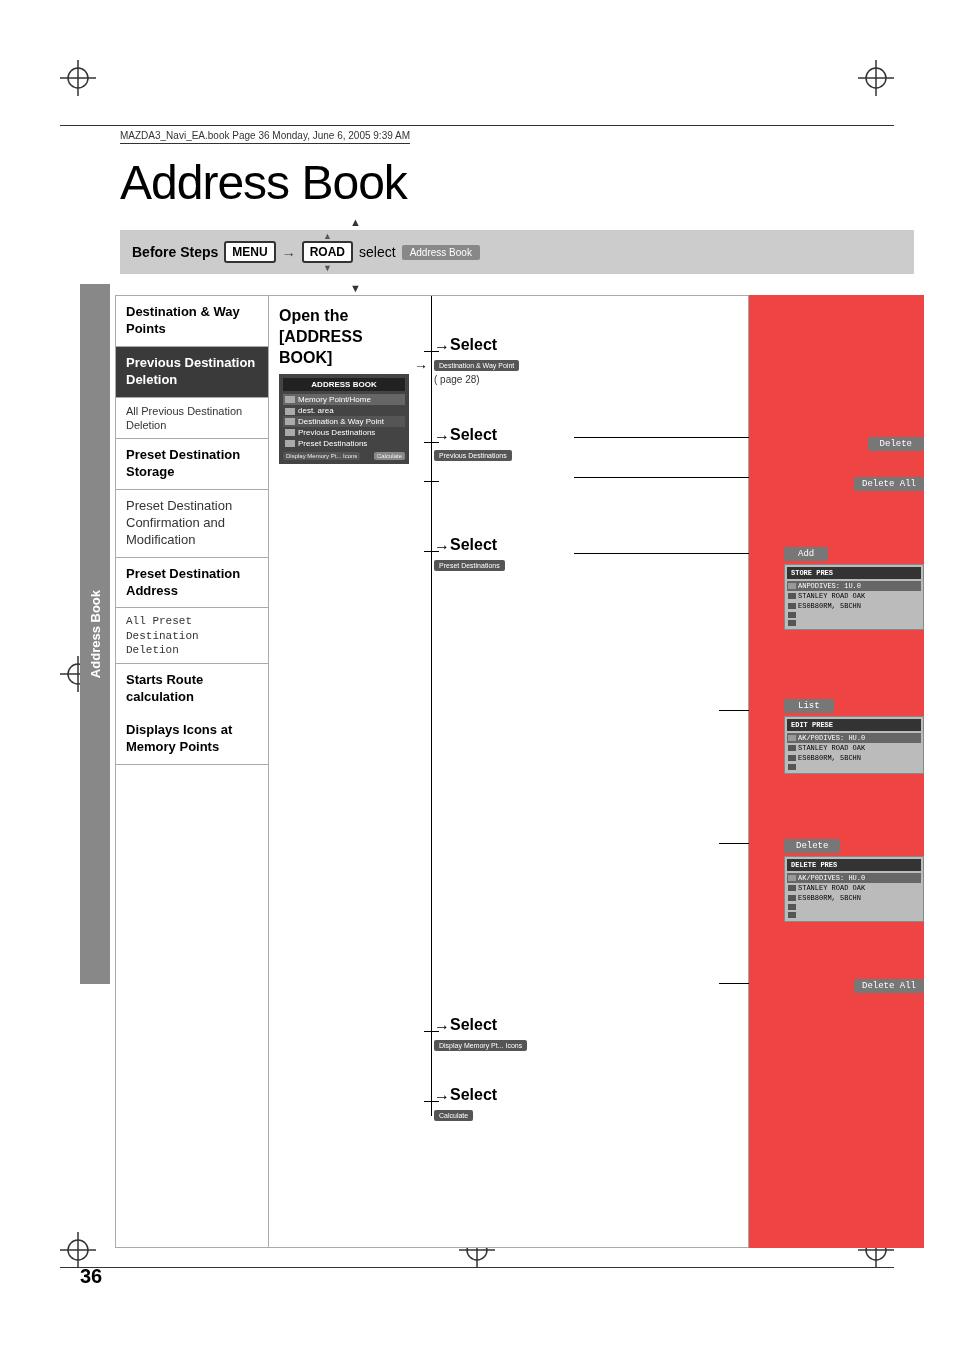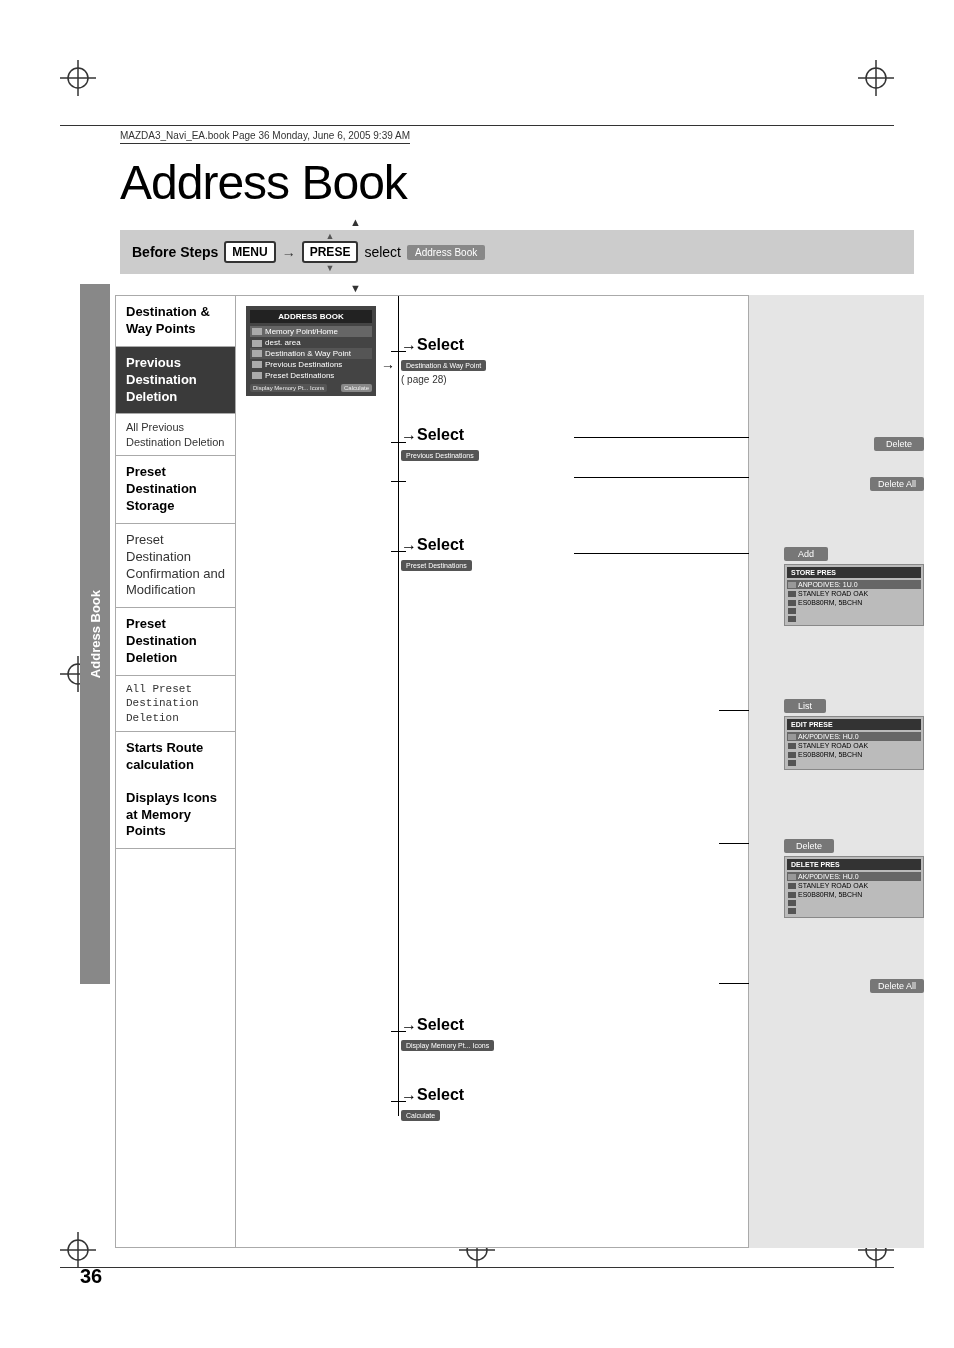--- a/index.html
+++ b/index.html
@@ -197,36 +197,36 @@
 <h1 class="page-title">Address Book</h1>
 
 <div class="before-steps-bar">
 
   <div style="position:absolute;left:230px;top:-14px;font-size:11px;color:#333;font-weight:bold;">▲</div>
   <span class="before-steps-label">Before Steps</span>
   <span class="key-box">MENU</span>
   <span class="arrow-right">→</span>
   <span style="display:flex;flex-direction:column;align-items:center;gap:0;">
     <span style="font-size:9px;color:#555;">▲</span>
-    <span class="key-box">PRESE</span>
+    <span class="key-box">ROAD</span>
     <span style="font-size:9px;color:#555;">▼</span>
   </span>
   <span class="select-label">select</span>
   <span class="address-book-chip">Address Book</span>
 </div>
 
 <div style="position:absolute;top:282px;left:350px;font-size:11px;color:#333;font-weight:bold;">▼</div>
 
 <div class="vertical-label-container">
   <span class="vertical-label">Address Book</span>
 </div>
 
 <div style="position:absolute;top:295px;left:115px;right:30px;bottom:100px;display:flex;">
 
-  <div style="width:121px;border:1px solid #aaa;flex-shrink:0;background:#fff;">
+  <div style="width:154px;border:1px solid #aaa;flex-shrink:0;background:#fff;">
 
     <div style="padding:8px 10px;border-bottom:1px solid #aaa;font-size:13px;font-weight:bold;line-height:1.3;">
       <span>Destination &amp; Way Points</span>
     </div>
 
     <div style="padding:8px 10px;border-bottom:1px solid #aaa;font-size:13px;font-weight:bold;line-height:1.3;background:#3a3a3a;color:#fff;">
       <span>Previous Destination Deletion</span>
     </div>
 
     <div style="padding:6px 10px;border-bottom:1px solid #aaa;font-size:11px;font-weight:normal;line-height:1.3;color:#333;">
@@ -235,40 +235,45 @@
 
     <div style="padding:8px 10px;border-bottom:1px solid #aaa;font-size:13px;font-weight:bold;line-height:1.3;">
       <span>Preset Destination Storage</span>
     </div>
 
     <div style="padding:8px 10px;border-bottom:1px solid #aaa;font-size:13px;font-weight:normal;line-height:1.3;color:#333;">
       <span>Preset Destination Confirmation and Modification</span>
     </div>
 
     <div style="padding:8px 10px;border-bottom:1px solid #aaa;font-size:13px;font-weight:bold;line-height:1.3;">
-      <span>Preset Destination Deletion</span>
+      <span>Preset Destination Address</span>
     </div>
 
     <div style="padding:6px 10px;border-bottom:1px solid #aaa;font-size:11px;font-weight:normal;line-height:1.3;color:#333;font-family:Liberation Mono, monospace;">
       <span>All Preset Destination Deletion</span>
     </div>
 
     <div style="padding:8px 10px;font-size:13px;font-weight:bold;line-height:1.3;">
       <span>Starts Route calculation</span>
     </div>
 
     <div style="padding:8px 10px;border-bottom:1px solid #aaa;font-size:13px;font-weight:bold;line-height:1.3;">
       <span>Displays Icons at Memory Points</span>
     </div>
 
   </div>
 
   <div style="flex:1;position:relative;border-top:1px solid #aaa;border-bottom:1px solid #aaa;border-right:1px solid #aaa;background:#fff;min-height:900px;">
 
     <div style="position:absolute;top:10px;left:10px;">
+      <div style="font-size:16px;font-weight:bold;line-height:1.3;margin-bottom:6px;">
+        <span>Open the</span><br>
+        <span>[ADDRESS</span><br>
+        <span>BOOK]</span>
+      </div>
       <div style="background:#444;color:#fff;font-size:8px;padding:4px;width:130px;">
         <div style="background:#222;text-align:center;font-size:8px;font-weight:bold;padding:2px;margin-bottom:3px;">ADDRESS BOOK</div>
         <div style="display:flex;align-items:center;gap:3px;padding:1px 2px;background:#666;">
           <span style="width:10px;height:7px;background:#aaa;display:inline-block;"></span>
           <span>Memory Point/Home</span>
         </div>
         <div style="display:flex;align-items:flex-end;gap:3px;padding:1px 2px;">
           <span style="width:10px;height:7px;background:#aaa;display:inline-block;"></span>
           <span>dest. area</span>
         </div>
@@ -323,21 +328,21 @@
 
     <div style="position:absolute;top:55px;left:155px;width:15px;height:1px;background:#000;"></div>
     <div style="position:absolute;top:146px;left:155px;width:15px;height:1px;background:#000;"></div>
     <div style="position:absolute;top:185px;left:155px;width:15px;height:1px;background:#000;"></div>
     <div style="position:absolute;top:255px;left:155px;width:15px;height:1px;background:#000;"></div>
     <div style="position:absolute;top:735px;left:155px;width:15px;height:1px;background:#000;"></div>
     <div style="position:absolute;top:805px;left:155px;width:15px;height:1px;background:#000;"></div>
 
   </div>
 
-  <div style="width:175px;flex-shrink:0;position:relative;background:#e5e5e5;">
+  <div style="width:175px;flex-shrink:0;position:relative;background:#ef4444;font-family:Liberation Mono, monospace;">
 
     <div style="position:absolute;top:138px;right:0;">
       <div style="background:#777;color:#fff;font-size:9px;padding:2px 12px;border-radius:2px;display:inline-block;">Delete</div>
     </div>
 
     <div style="position:absolute;top:178px;right:0;">
       <div style="background:#777;color:#fff;font-size:9px;padding:2px 8px;border-radius:2px;display:inline-block;">Delete All</div>
     </div>
 
     <div style="position:absolute;top:248px;right:0;">

